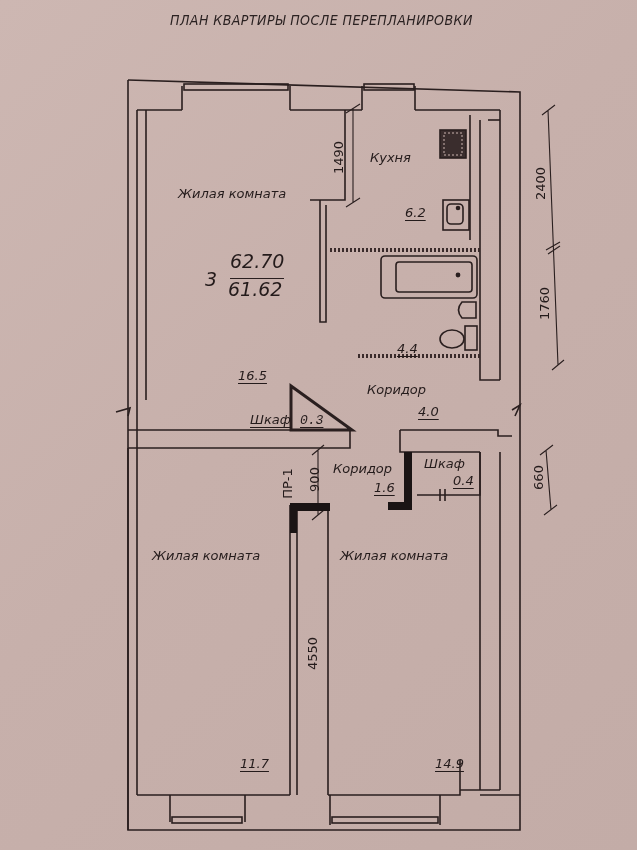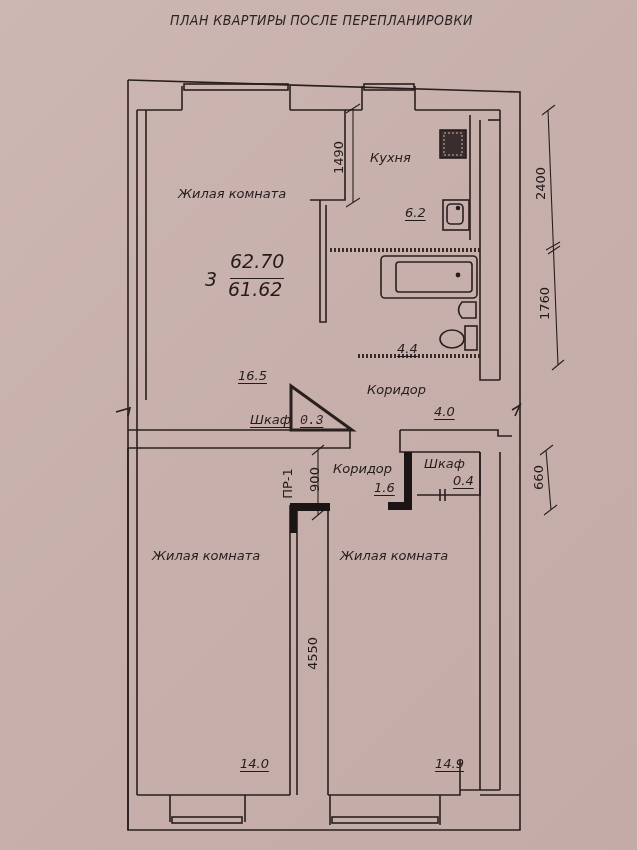--- a/index.html
+++ b/index.html
@@ -114,33 +114,33 @@
 
 <div class="lbl" style="left:178px;top:186px;">Жилая комната</div>
 <div class="lbl area" style="left:238px;top:368px;text-decoration:underline;">16.5</div>
 
 <div class="lbl" style="left:370px;top:150px;">Кухня</div>
 <div class="lbl area" style="left:405px;top:205px;">6.2</div>
 
 <div class="lbl area" style="left:397px;top:318px;margin-top:23px;">4.4</div>
 
 <div class="lbl" style="left:367px;top:382px;">Коридор</div>
-<div class="lbl area" style="left:434px;top:404px;">4.0</div>
+<div class="lbl area" style="left:418px;top:404px;">4.0</div>
 
 <div class="lbl area" style="left:250px;top:412px;">Шкаф</div>
 <div class="lbl area" style="left:300px;top:413px;font-family:Liberation Mono, monospace;">0.3</div>
 
 <div class="lbl" style="left:333px;top:461px;">Коридор</div>
 <div class="lbl area" style="left:374px;top:480px;font-style:italic;">1.6</div>
 
 <div class="lbl" style="left:424px;top:456px;">Шкаф</div>
 <div class="lbl area" style="left:453px;top:473px;">0.4</div>
 
 <div class="lbl" style="left:152px;top:548px;">Жилая комната</div>
-<div class="lbl area" style="left:240px;top:756px;">14.0</div>
+<div class="lbl area" style="left:240px;top:756px;">11.7</div>
 
 <div class="lbl" style="left:340px;top:548px;">Жилая комната</div>
 <div class="lbl area" style="left:435px;top:756px;text-align:right;">14.9</div>
 
 <div class="lbl big" style="left:205px;top:268px;">3</div>
 <div class="lbl big" style="left:230px;top:250px;border-bottom:1.5px solid #2a1f1f;padding-bottom:6px;">62.70</div>
 <div class="lbl big" style="left:228px;top:278px;">61.62</div>
 
 <div class="lbl vert" style="left:322px;top:150px;font-style:normal;">1490</div>
 <div class="lbl vert" style="left:524px;top:176px;font-style:normal;">2400</div>

